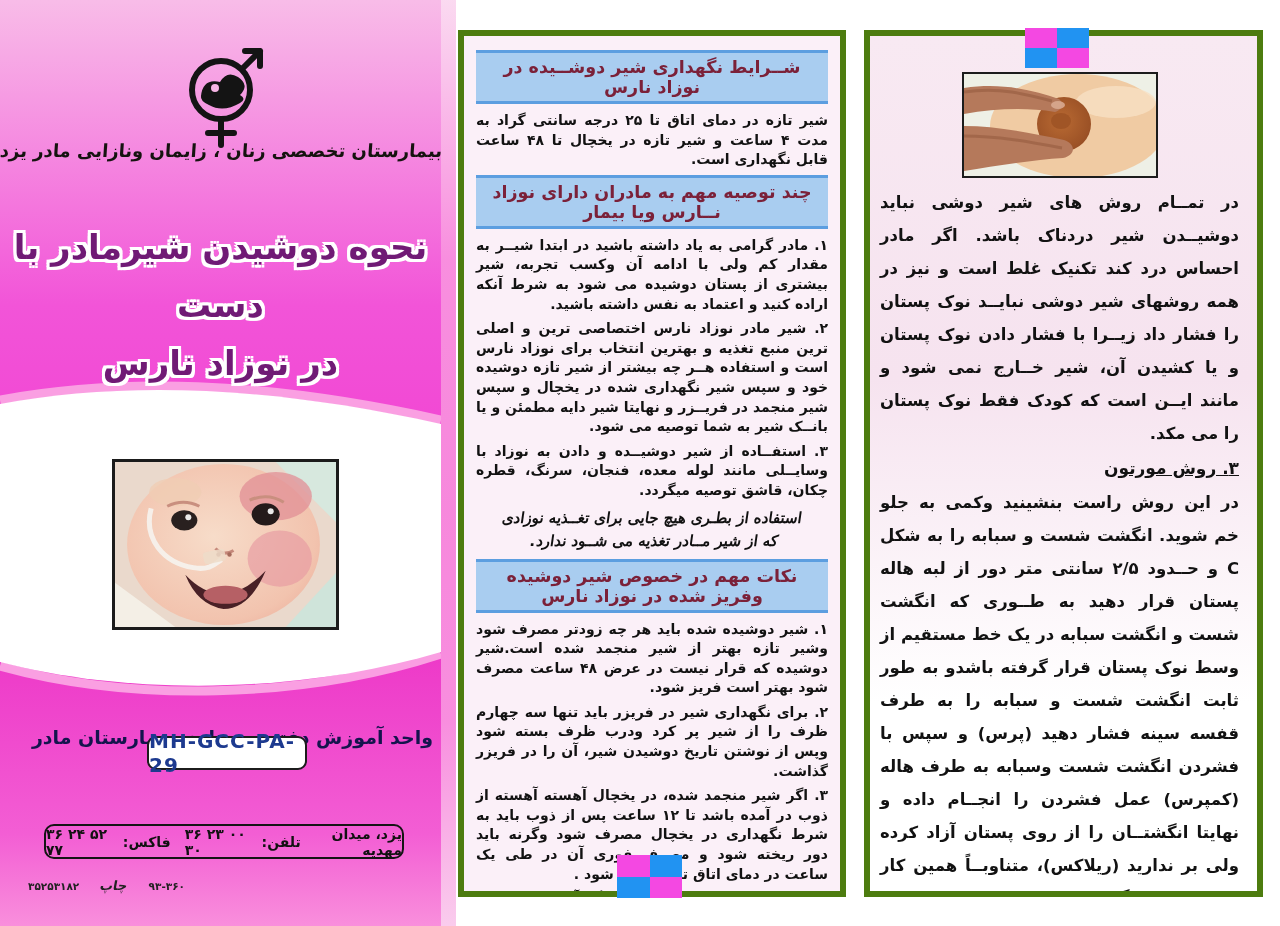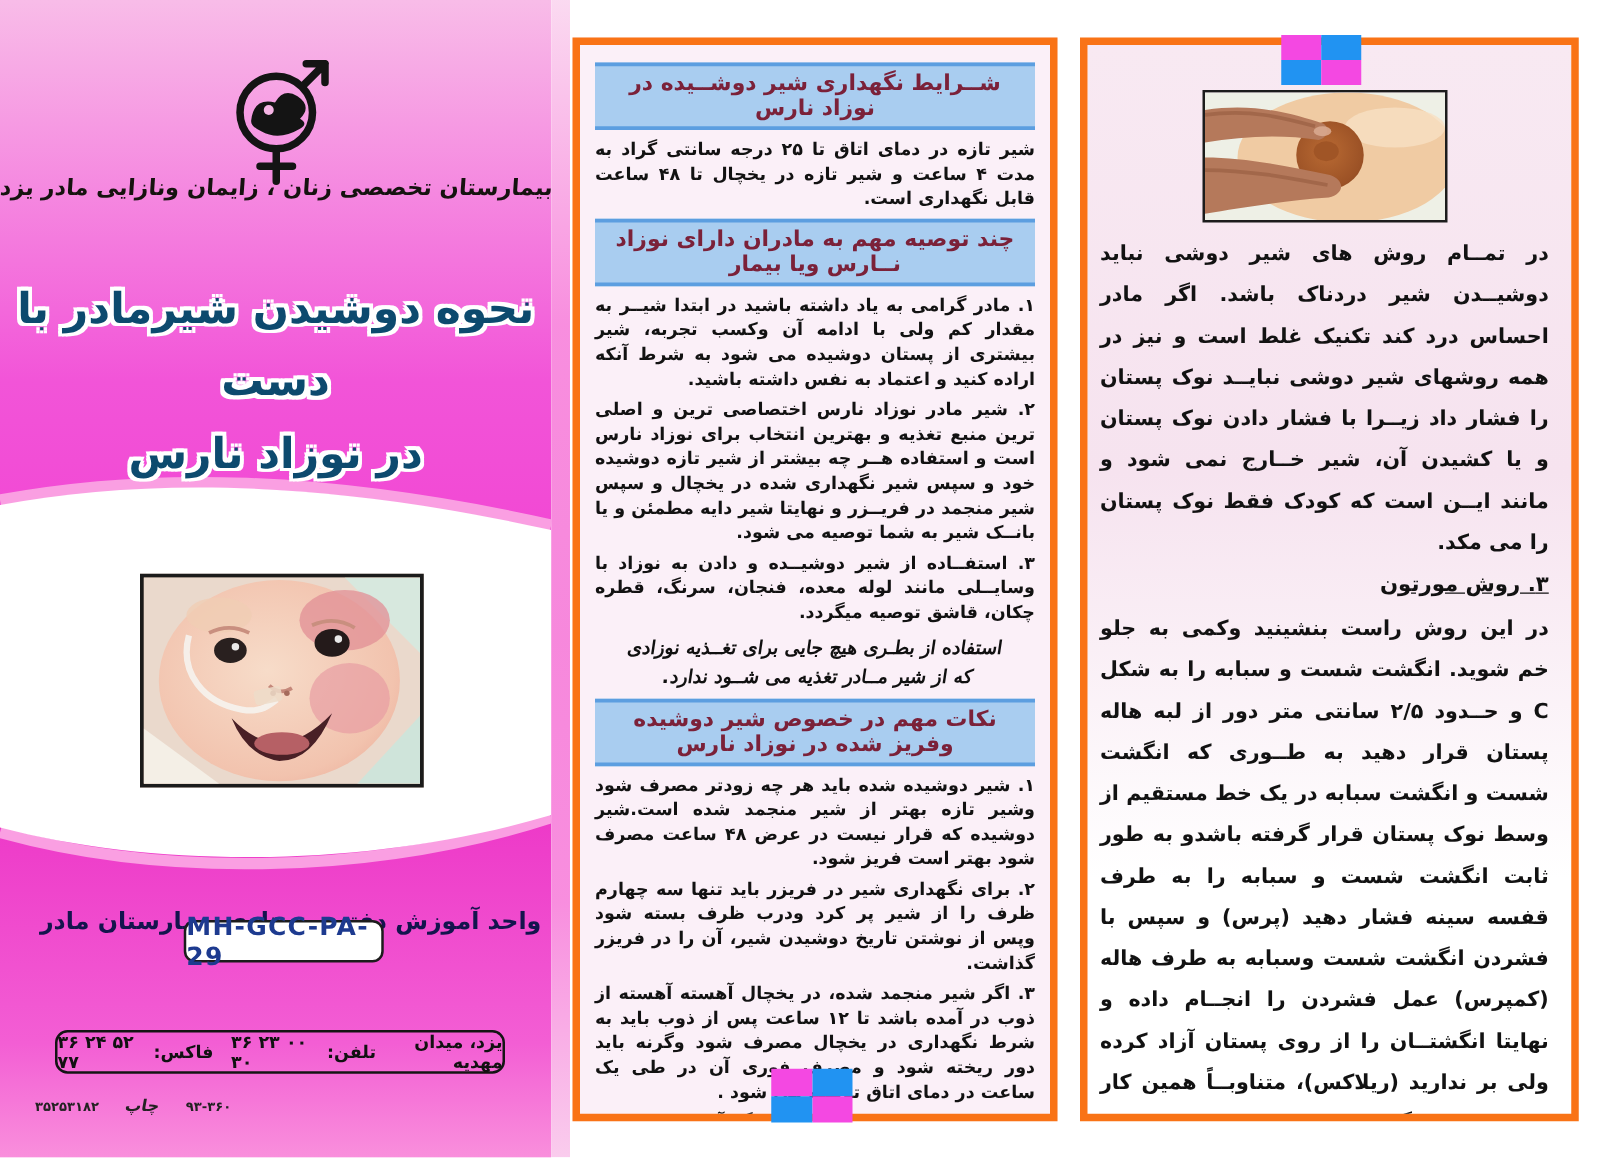--- a/index.html
+++ b/index.html
@@ -10,40 +10,40 @@
   .cover{position:absolute;left:0;top:0;width:441px;height:926px;overflow:hidden;}
   .cover-bg{position:absolute;left:0;top:0;}
   .fold-strip{position:absolute;left:441px;top:0;width:15px;height:926px;
       background:linear-gradient(180deg,#fad3ee 0%,#f77ad9 28%,#f573d6 55%,#f77ad9 78%,#f9c3ea 100%);
       opacity:.85;}
   .logo-wrap{position:absolute;left:50%;top:48px;transform:translateX(-50%);}
   .calligraphy{position:absolute;left:0;top:140px;width:100%;text-align:center;
       font-size:18px;font-weight:bold;color:#15130f;white-space:nowrap;
       transform:skewX(-4deg);}
   .cover-title{position:absolute;left:0;top:218px;width:100%;text-align:center;
-      font-weight:bold;color:#0c4a6e;font-size:34px;line-height:58px;direction:rtl;
+      font-weight:bold;color:#701a75;font-size:34px;line-height:58px;direction:rtl;
       text-shadow:-3px -3px 0 #fff,3px -3px 0 #fff,-3px 3px 0 #fff,3px 3px 0 #fff,
                   0 -3px 0 #fff,0 3px 0 #fff,-3px 0 0 #fff,3px 0 0 #fff;}
   .baby-photo{position:absolute;left:112px;top:459px;width:221px;height:165px;
       border:3px solid #1b1b1b;background:#f0d4c2;}
   .unit-label{position:absolute;left:12px;top:726px;width:100%;text-align:center;direction:rtl;
       font-size:19px;font-weight:bold;color:#14144d;}
   .code-badge{position:absolute;left:147px;top:736px;width:156px;height:30px;background:#ffffff;
       border:2px solid #1c1c1c;border-radius:9px;display:flex;align-items:center;justify-content:center;
       font-size:20px;font-weight:bold;color:#1d3a8f;letter-spacing:1px;}
   .contact-box{position:absolute;left:44px;top:824px;width:356px;height:31px;
       border:2.5px solid #141414;border-radius:10px;display:flex;direction:rtl;
       align-items:center;justify-content:center;gap:14px;font-size:14px;font-weight:bold;color:#111;}
   .contact-box .num{direction:ltr;unicode-bidi:isolate;}
   .printer-credit{position:absolute;left:28px;top:878px;display:flex;direction:ltr;
       align-items:center;gap:21px;font-size:10.5px;font-weight:bold;color:#222;}
   .printer-credit .squiggle{font-size:13px;transform:skewX(-10deg);}
 
   
-  .panel-card{position:absolute;top:30px;height:867px;border:6px solid #f97316;
+  .panel-card{position:absolute;top:30px;height:867px;border:6px solid #4d7c0f;
       box-sizing:border-box;direction:rtl;overflow:hidden;}
   .mid-panel{left:458px;width:388px;background:#fbf0f8;padding:10px 12px 6px 12px;}
   .right-panel{left:864px;width:399px;background:linear-gradient(180deg,#f8e9f2 0%,#f6e3ef 40%,#ffffff 78%);
       padding:56px 16px 8px 8px;}
 
   
   .band-header{background:#a9cdf0;border-top:3px solid #5c9ee0;border-bottom:3px solid #5c9ee0;
       color:#7b2139;font-weight:bold;font-size:17.5px;text-align:center;padding:4px 4px;
       margin:4px 0 7px 0;}
   .para{font-size:14px;font-weight:bold;color:#121212;text-align:justify;line-height:1.4;margin:0 0 5px 0;}

